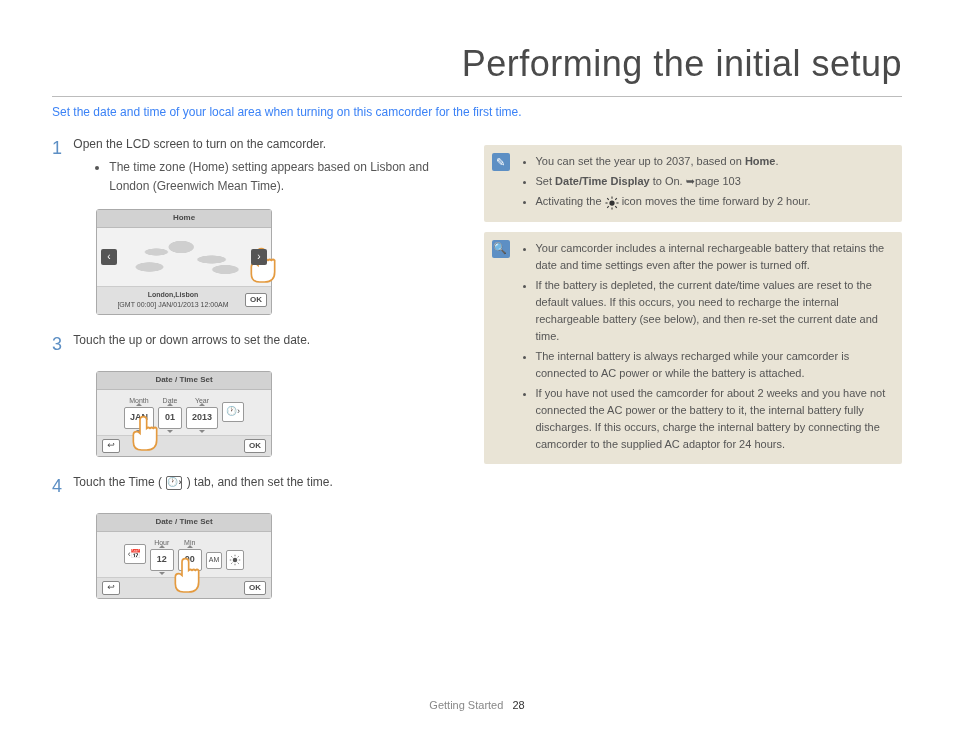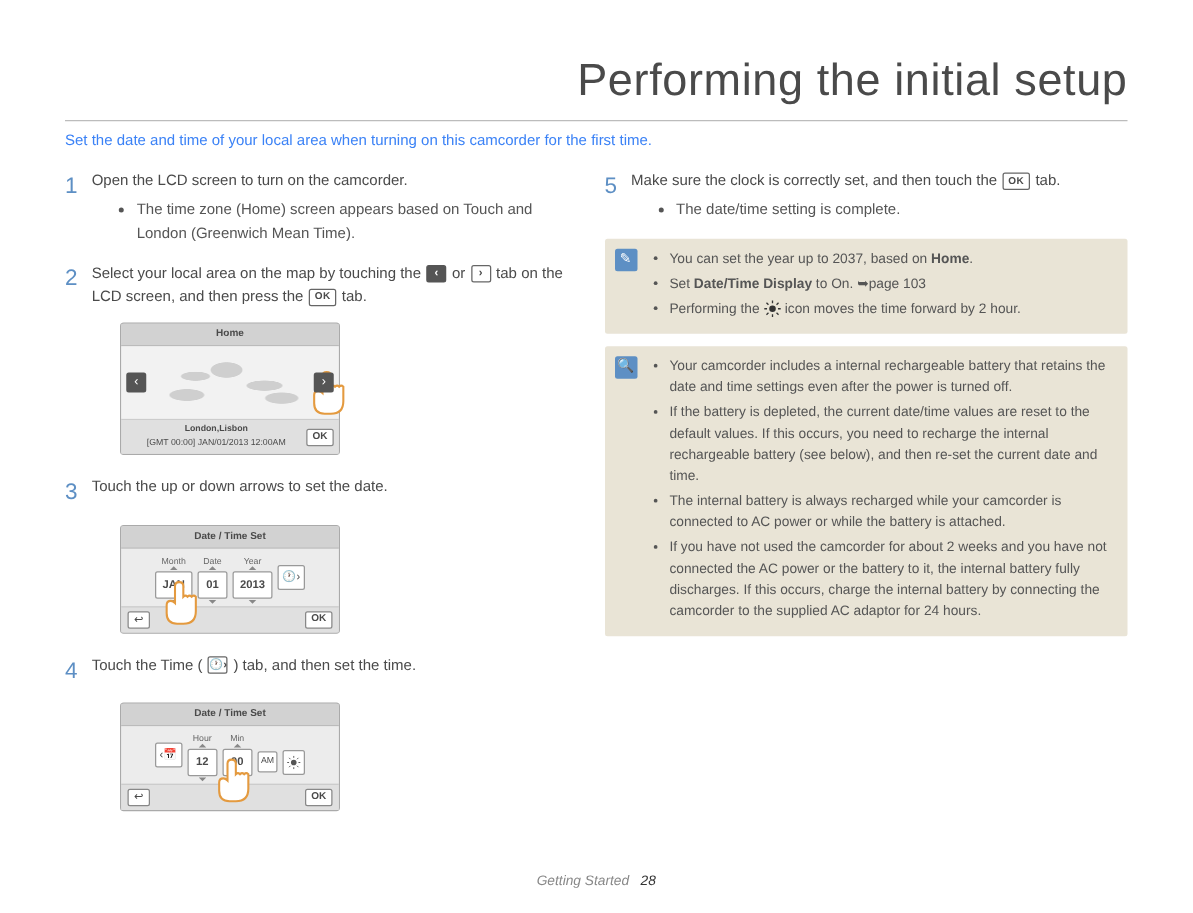--- a/index.html
+++ b/index.html
@@ -139,21 +139,21 @@
   .notebox .icon {
     position:absolute; left:8px; top:8px; width:18px; height:18px;
     background:#5d8fc4; border-radius:2px; display:flex;
     align-items:center;justify-content:center; color:#fff; font-size:11px;
   }
   .notebox ul { list-style: disc; margin-left:16px; }
   .notebox li { margin-bottom:3px; }
   .notebox h4 { color:#5d8fc4; font-weight:normal; font-size:12px; margin:6px 0 3px; }
   .pagefoot {
     position:absolute; bottom:16px; left:0; right:0; text-align:center;
-    font-size:11px; color:#888;font-style:italic;
+    font-size:11px; color:#888;
   }
   .pagefoot .num { color:#333; margin-left:6px;}
   .dst-icon {
     display:inline-flex; width:14px; height:14px; vertical-align:middle;
     align-items:center;justify-content:center;
   }
   .dst-icon svg { width:100%; height:100%;}
   .ampm { font-size:7px; padding:2px 2px; border:1px solid #999; background:#fff; border-radius:2px;}
 </style>
 </head>
@@ -165,37 +165,25 @@
 
 <div class="cols">
 
   <div class="col">
 
     <div class="step">
       <span class="stepnum">1</span>
       <span class="steptext">
         <span>Open the LCD screen to turn on the camcorder.</span>
         <ul class="bullets">
-            <li>The time zone (Home) screen appears based on Touch and London (Greenwich Mean Time).</li>
+            <li>The time zone (Home) setting appears based on Lisbon and London (Greenwich Mean Time).</li>
           </ul>
       </span>
     </div>
 
-    <div class="step">
-      <span class="stepnum">2</span>
-      <span class="steptext">
-        <span>Select your local area on the map by touching the </span>
-        <span class="inline-icon dark">‹</span>
-        <span> or </span>
-        <span class="inline-icon">›</span>
-        <span> tab on the LCD screen, and then press the </span>
-        <span class="inline-icon inline-ok">OK</span>
-        <span> tab.</span>
-      </span>
-    </div>
     <div class="shot">
       <div class="scr">
         <div class="title">Home</div>
         <div class="worldmap">
           <div class="map"></div>
           <div class="navbtn">‹</div>
           <div class="navbtn">›</div>
         </div>
         <div class="footer">
           <div style="text-align:center;flex:1">
@@ -299,43 +287,32 @@
         <svg viewBox="0 0 40 48">
             <path d="M14 6 q0-4 4-4 q4 0 4 4 v10 q2-2 4 0 q2-2 4 0 q2-2 4 0 v14 q0 12-12 12 h-6 q-10 0-10-10 v-8 q0-4 4-4 q2 0 4 2 z" fill="#fff" stroke="#e49a3f" stroke-width="2"></path>
           </svg>
       </div>
     </div>
 
   </div>
 
   <div class="col">
 
-    <div class="step">
-      <span class="stepnum">5</span>
-      <span class="steptext">
-        <span>Make sure the clock is correctly set, and then touch the </span>
-        <span class="inline-icon inline-ok">OK</span>
-        <span> tab.</span>
-        <ul class="bullets">
-            <li>The date/time setting is complete.</li>
-          </ul>
-      </span>
-    </div>
 
     <div class="notebox">
       <div class="icon">✎</div>
       <ul>
         <li>
           <span>You can set the year up to 2037, based on </span><b>Home</b><span>.</span>
         </li>
         <li>
           <span>Set </span><b>Date/Time Display</b><span> to On. ➥page 103</span>
         </li>
         <li>
-          <span>Performing the </span>
+          <span>Activating the </span>
           <span class="dst-icon">
               <svg viewBox="0 0 16 16">
                 <circle cx="8" cy="8" r="3" fill="#333"></circle>
                 <g stroke="#333" stroke-width="1.2">
                   <line x1="8" y1="0.5" x2="8" y2="3"></line>
                   <line x1="8" y1="13" x2="8" y2="15.5"></line>
                   <line x1="0.5" y1="8" x2="3" y2="8"></line>
                   <line x1="13" y1="8" x2="15.5" y2="8"></line>
                   <line x1="2.5" y1="2.5" x2="4.3" y2="4.3"></line>
                   <line x1="11.7" y1="11.7" x2="13.5" y2="13.5"></line>

